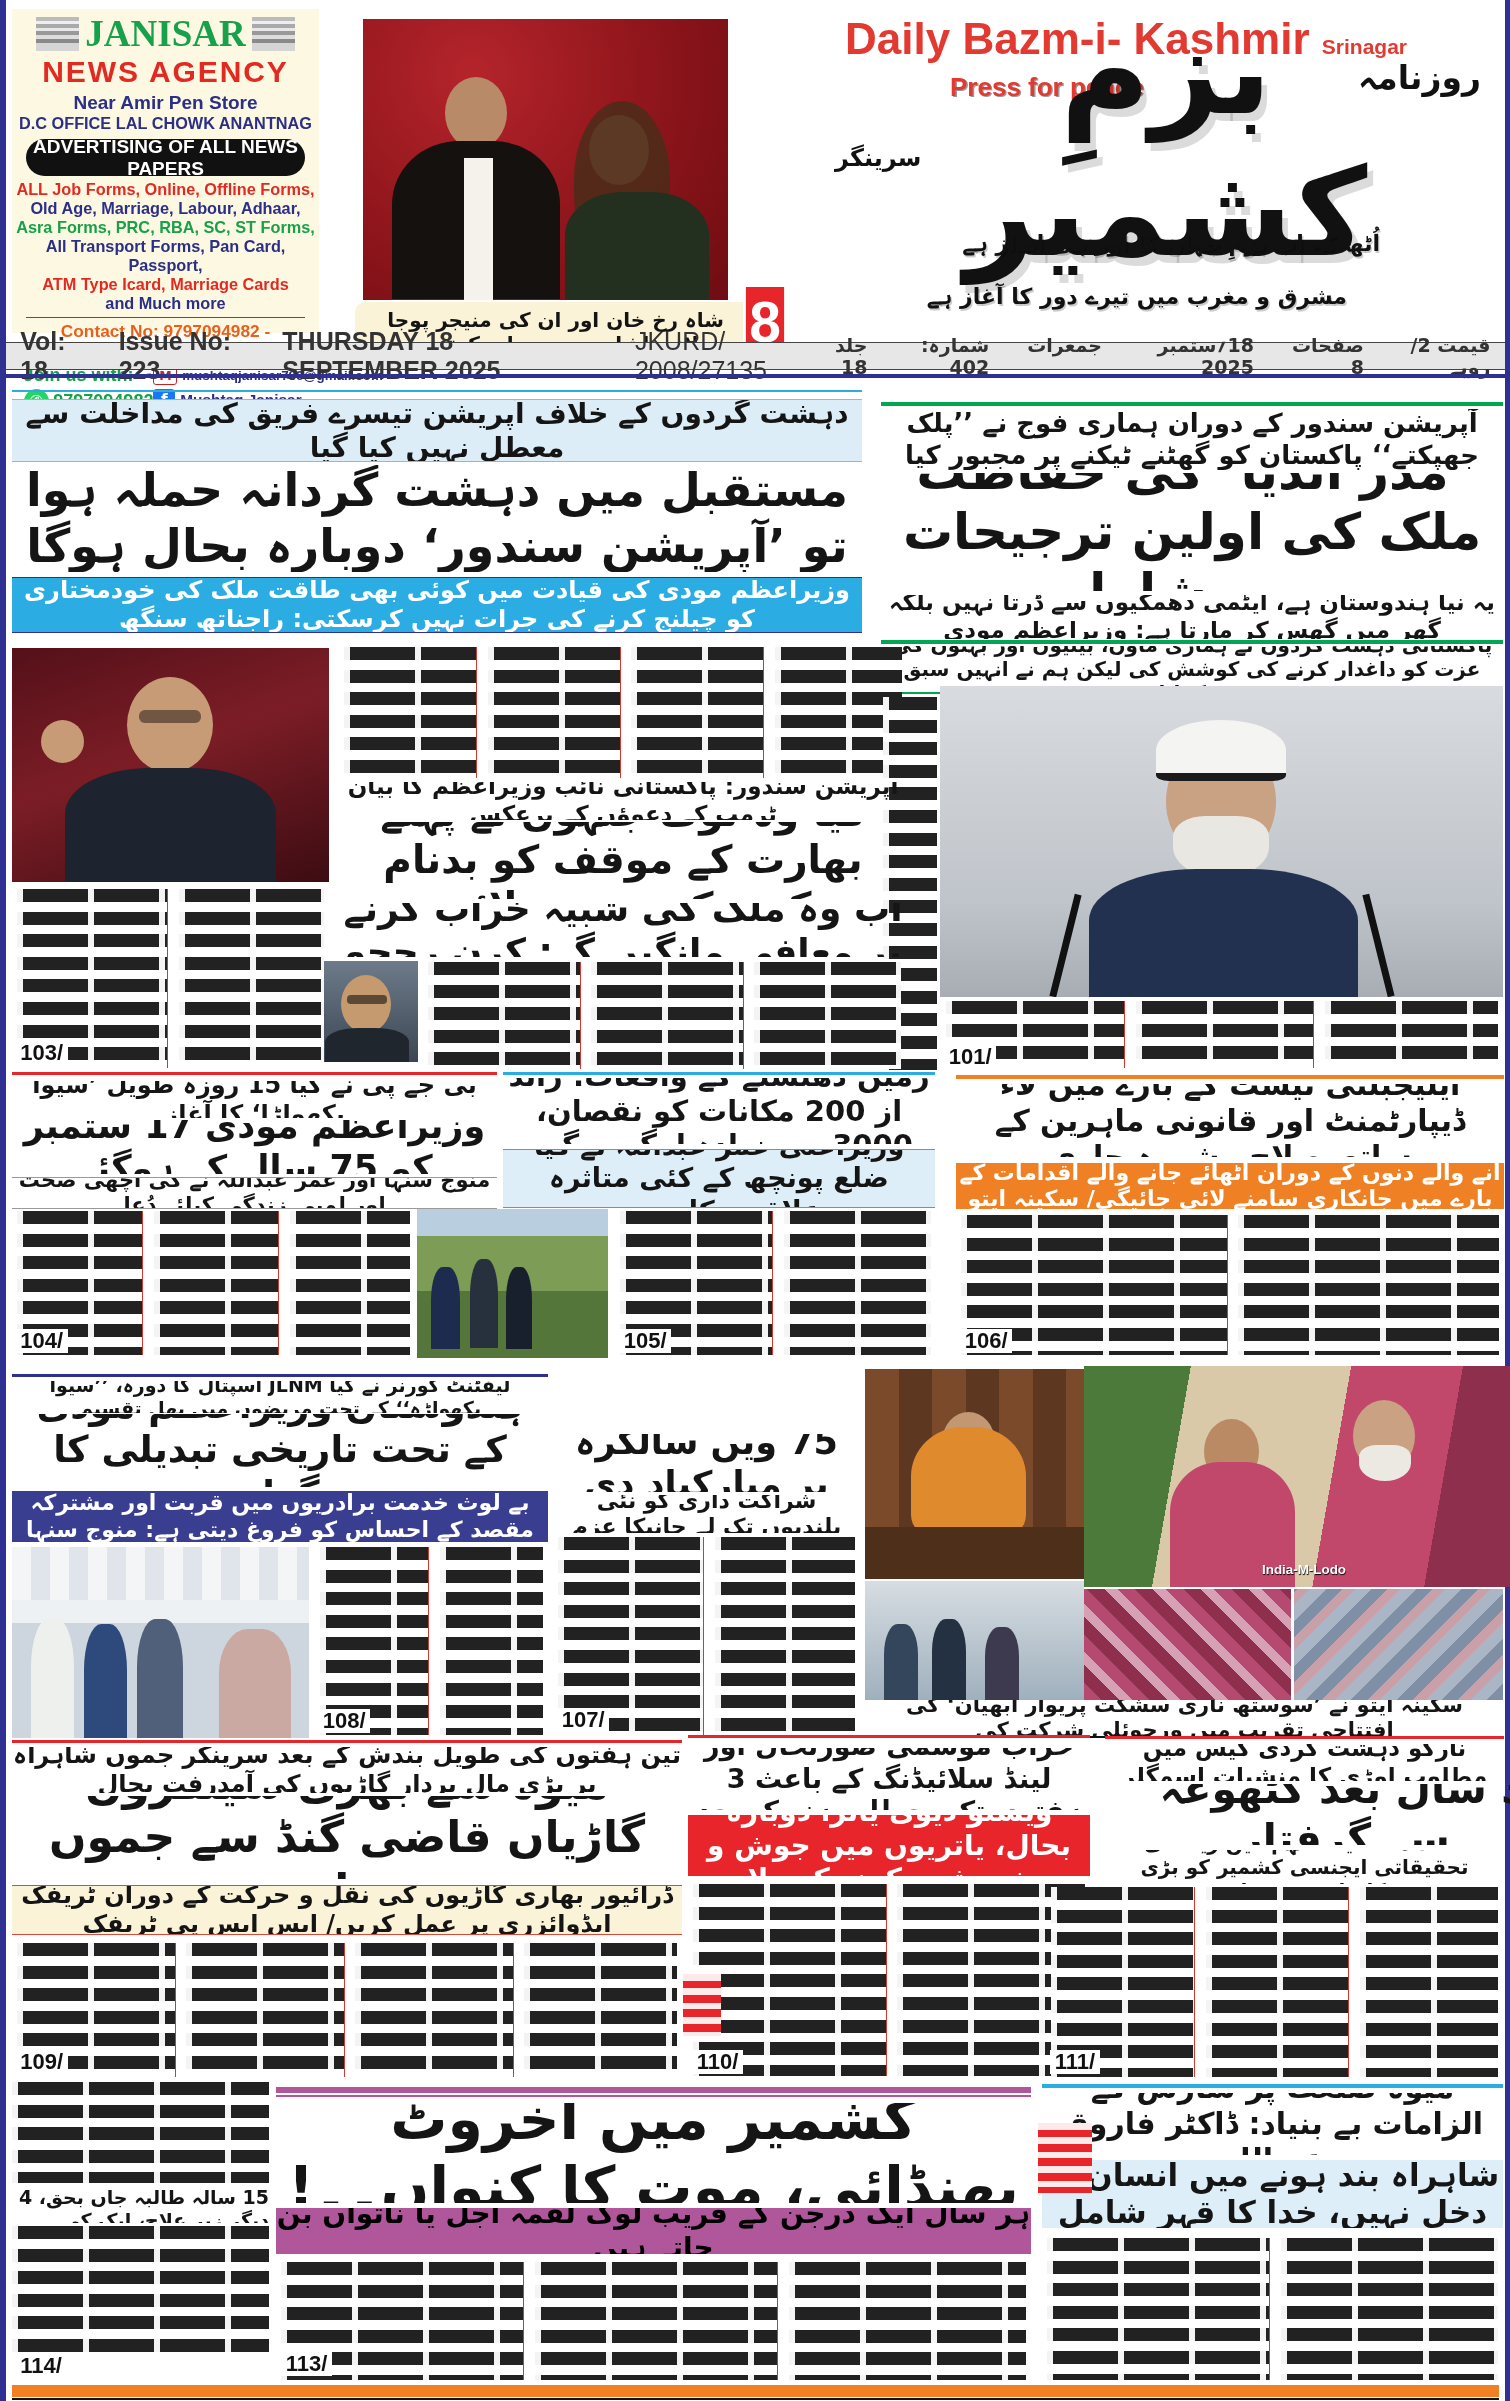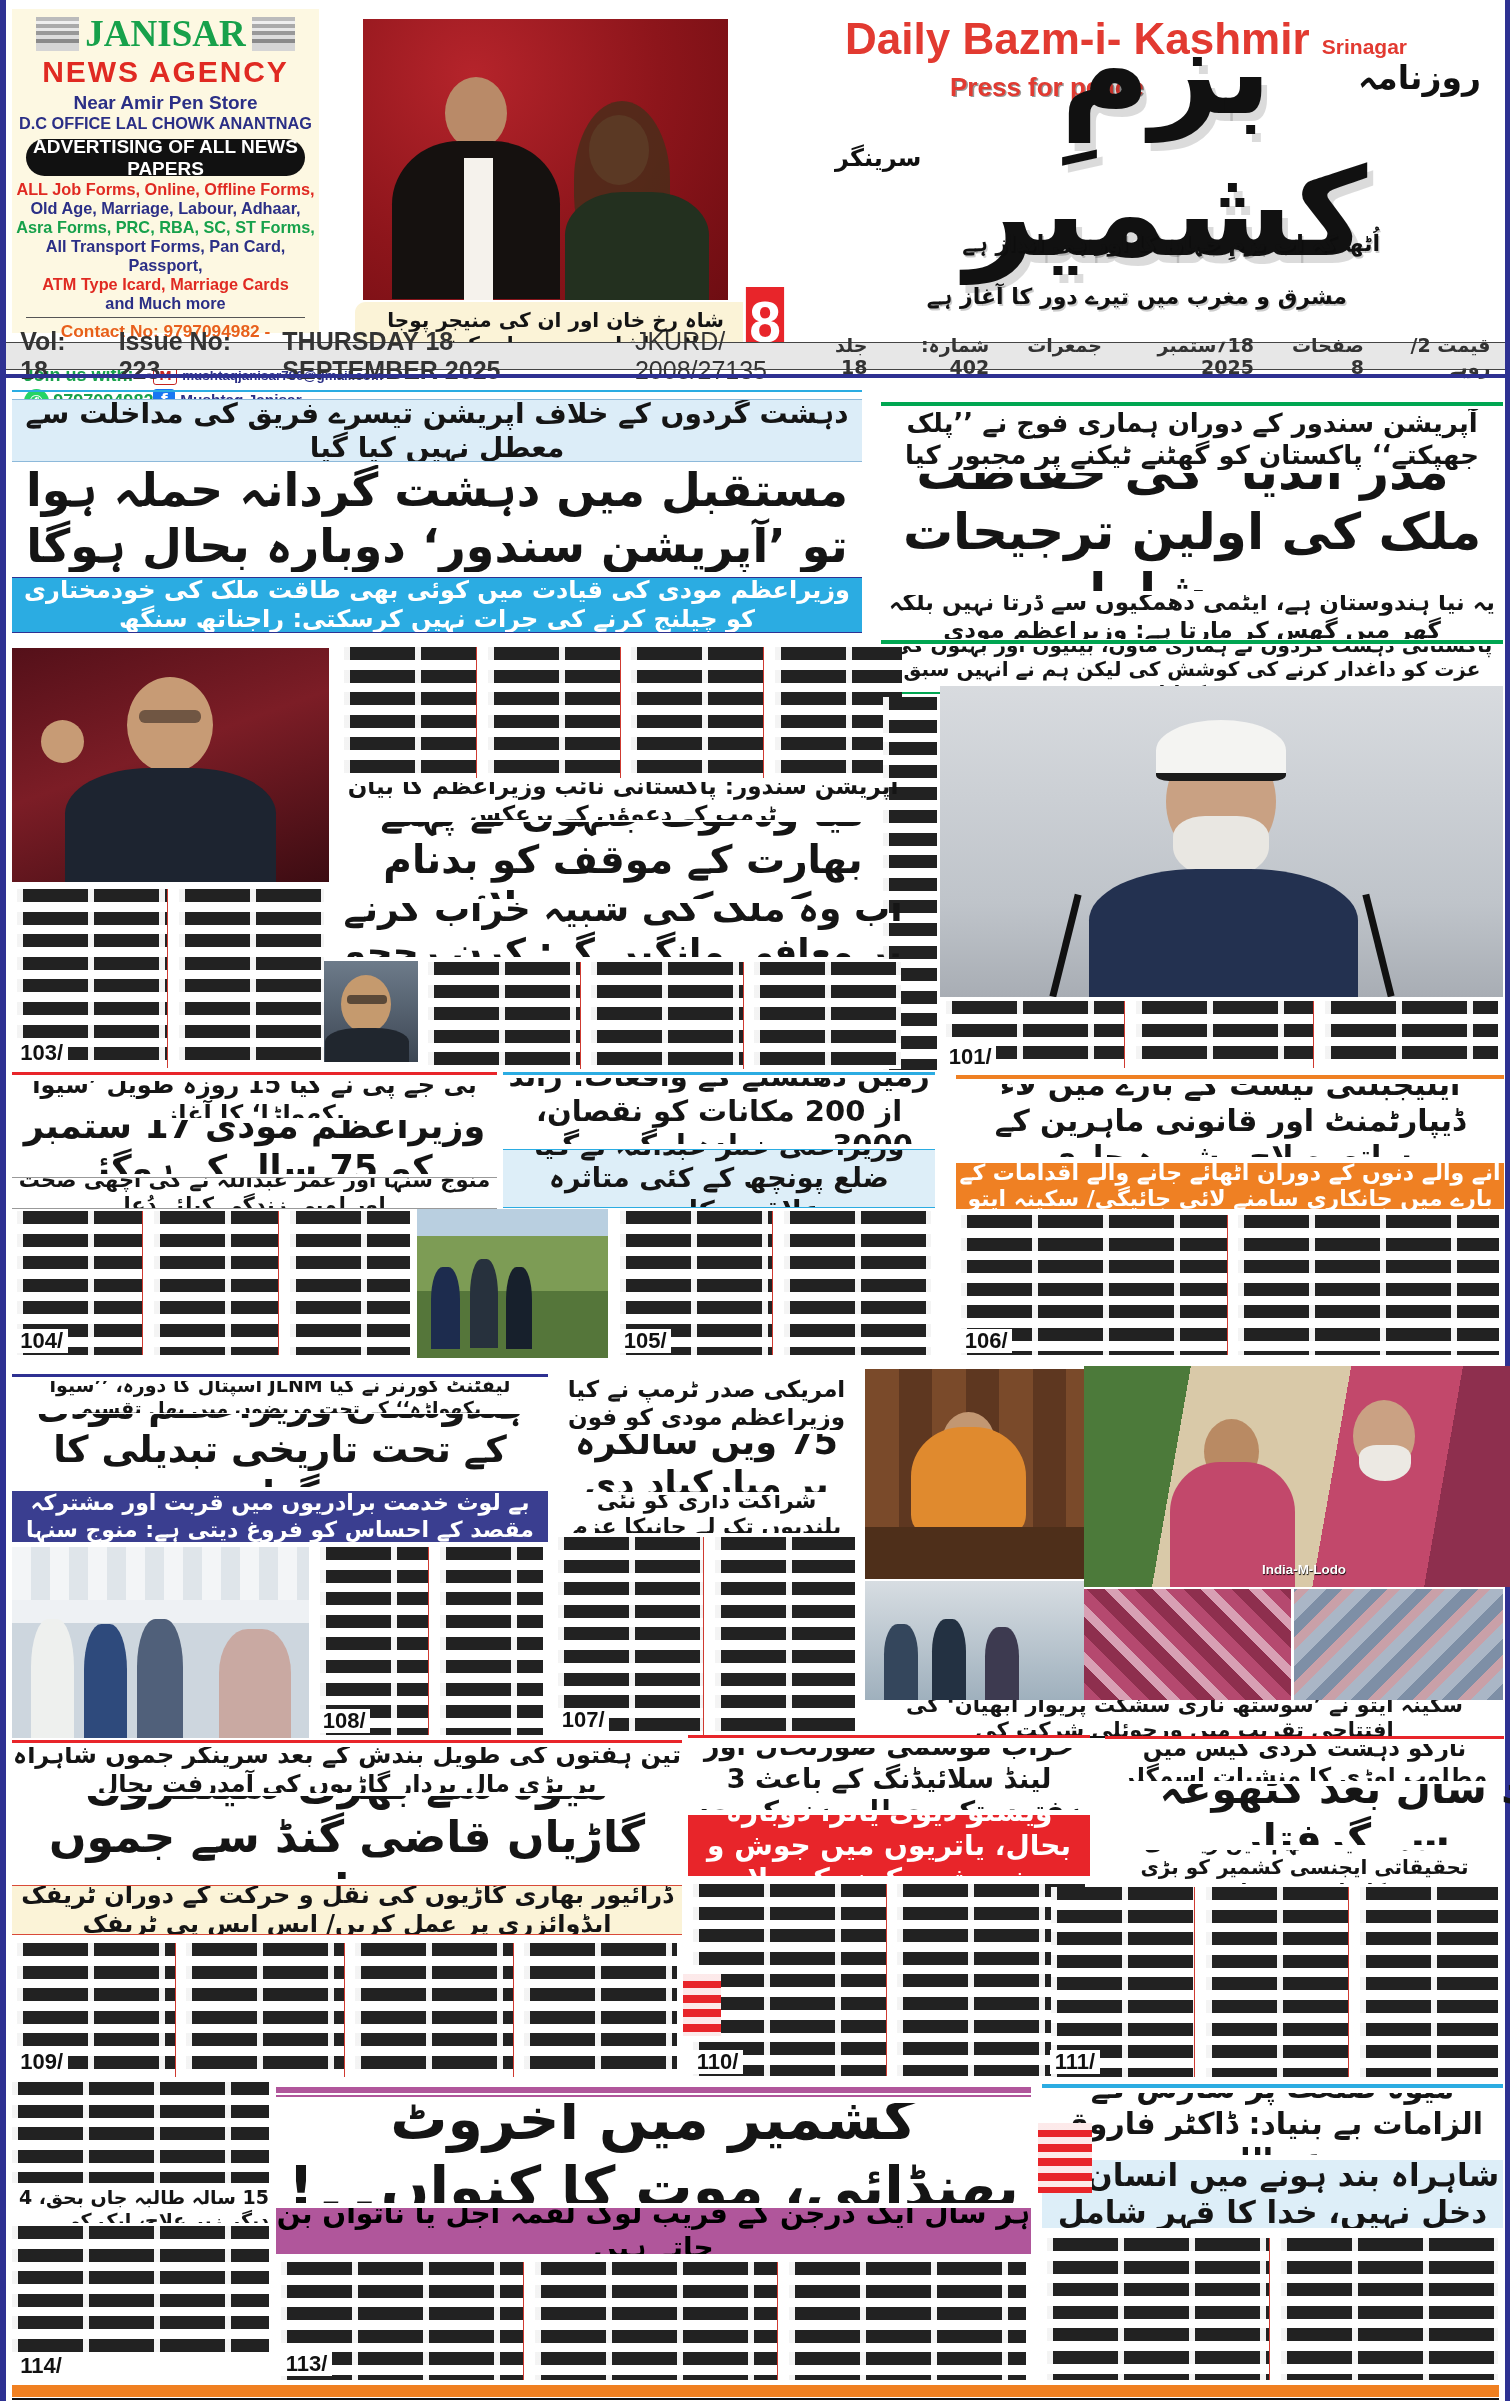--- a/index.html
+++ b/index.html
@@ -256,21 +256,20 @@
     <div class="torso" style="left:72px;top:77px;width:43px;height:114px;background:#2e4a7c"></div>
     <div class="torso" style="left:125px;top:72px;width:46px;height:119px;background:#50607a"></div>
     <div class="torso" style="left:207px;top:82px;width:72px;height:110px;background:#c9a9a2"></div>
   </div>
   <div class="abs cols" style="left:315px;top:1547px;width:233px;height:188px">
     <i></i>
       <i></i>
   </div>
   <span class="slug" style="left:318px;top:1709px">108</span>
 
-  <div class="ctr urdu hl" style="position:absolute;left:553px;top:1377px;width:307px;height:53px;font-size:23px">امریکی صدر ٹرمپ نے کیا وزیراعظم مودی کو فون</div>
   <div class="ctr urdu hl" style="position:absolute;left:553px;top:1434px;width:307px;height:58px;font-size:35px">75 ویں سالگرہ پر مبارکباد دی</div>
   <div class="ctr urdu hl" style="position:absolute;left:553px;top:1495px;width:307px;height:38px;font-size:22px">شراکت داری کو نئی بلندیوں تک لے جانیکا عزم</div>
   <div class="abs cols" style="left:553px;top:1537px;width:307px;height:198px">
     <i></i>
       <i></i>
   </div>
   <span class="slug" style="left:557px;top:1708px">107</span>
 
   <div class="ph ph-parl" style="left:865px;top:1369px;width:219px;height:210px">
     <div class="head" style="left:77px;top:43px;width:53px;height:60px;background:#c29772"></div>

